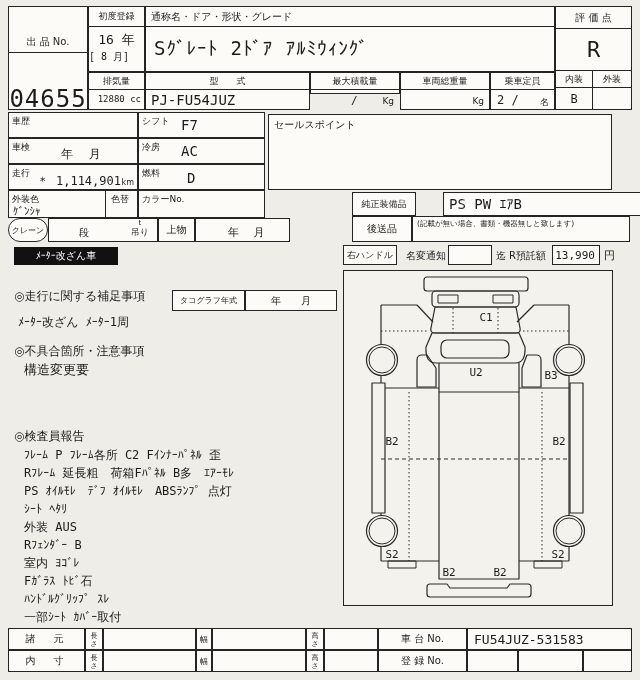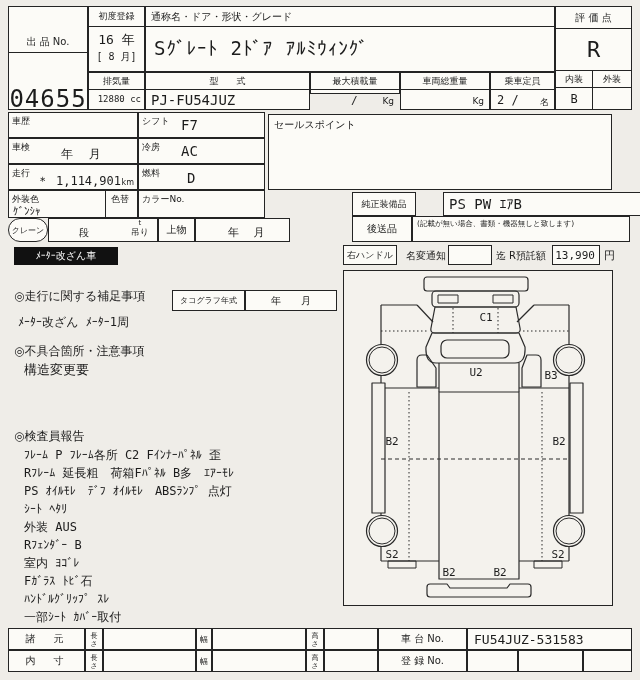--- a/index.html
+++ b/index.html
@@ -27,21 +27,21 @@
 <div id="sheet">
 
   <div class="cell" style="left:8px;top:6px;width:80px;height:104px;">
     <div class="hd bb" style="height:22px;font-size:10px;margin-top:24px;">出 品 No.</div>
     <div class="mono" style="font-size:24px;text-align:center;margin-top:32px;letter-spacing:1px;">04655</div>
   </div>
 
   <div class="cell" style="left:88px;top:6px;width:57px;height:66px;">
     <div class="hd bb" style="height:20px;font-size:9px;">初度登録</div>
     <div class="mono" style="font-size:13px;text-align:center;margin-top:4px;">16 年</div>
-    <div class="mono" style="font-size:10px;text-align:center;margin-top:1px;">[ 8 月]</div>
+    <div class="mono" style="font-size:10px;text-align:left;margin-top:1px;">[ 8 月]</div>
   </div>
 
   <div class="cell" style="left:145px;top:6px;width:410px;height:66px;">
     <div class="bb" style="height:20px;font-size:10px;line-height:20px;padding-left:5px;box-sizing:border-box;">通称名・ドア・形状・グレード</div>
     <div class="mono" style="font-size:19px;padding:10px 0 0 8px;letter-spacing:1px;">Sｸﾞﾚｰﾄ 2ﾄﾞｱ ｱﾙﾐｳｨﾝｸﾞ</div>
   </div>
 
   <div class="cell" style="left:88px;top:72px;width:57px;height:38px;">
     <div class="hd bb" style="height:17px;font-size:9px;">排気量</div>
     <div class="mono" style="font-size:9px;text-align:right;padding:4px 3px 0 0;">12880 cc</div>

